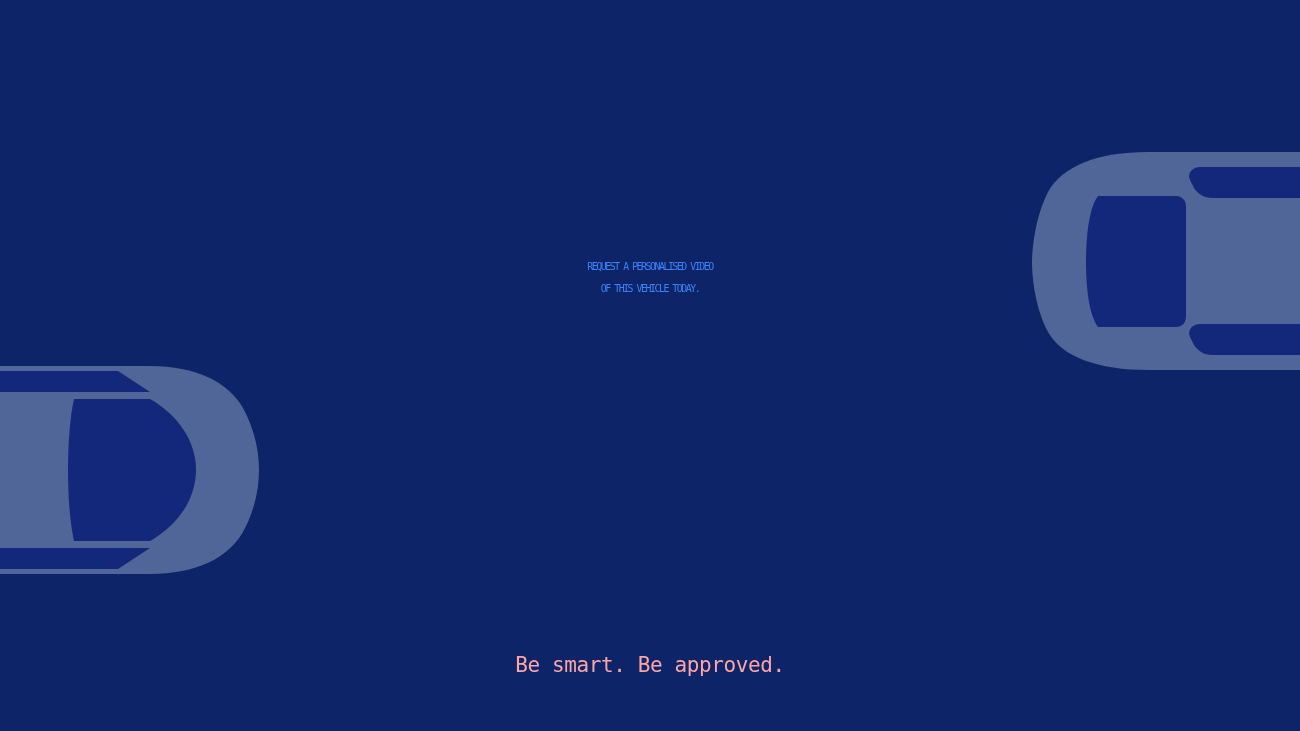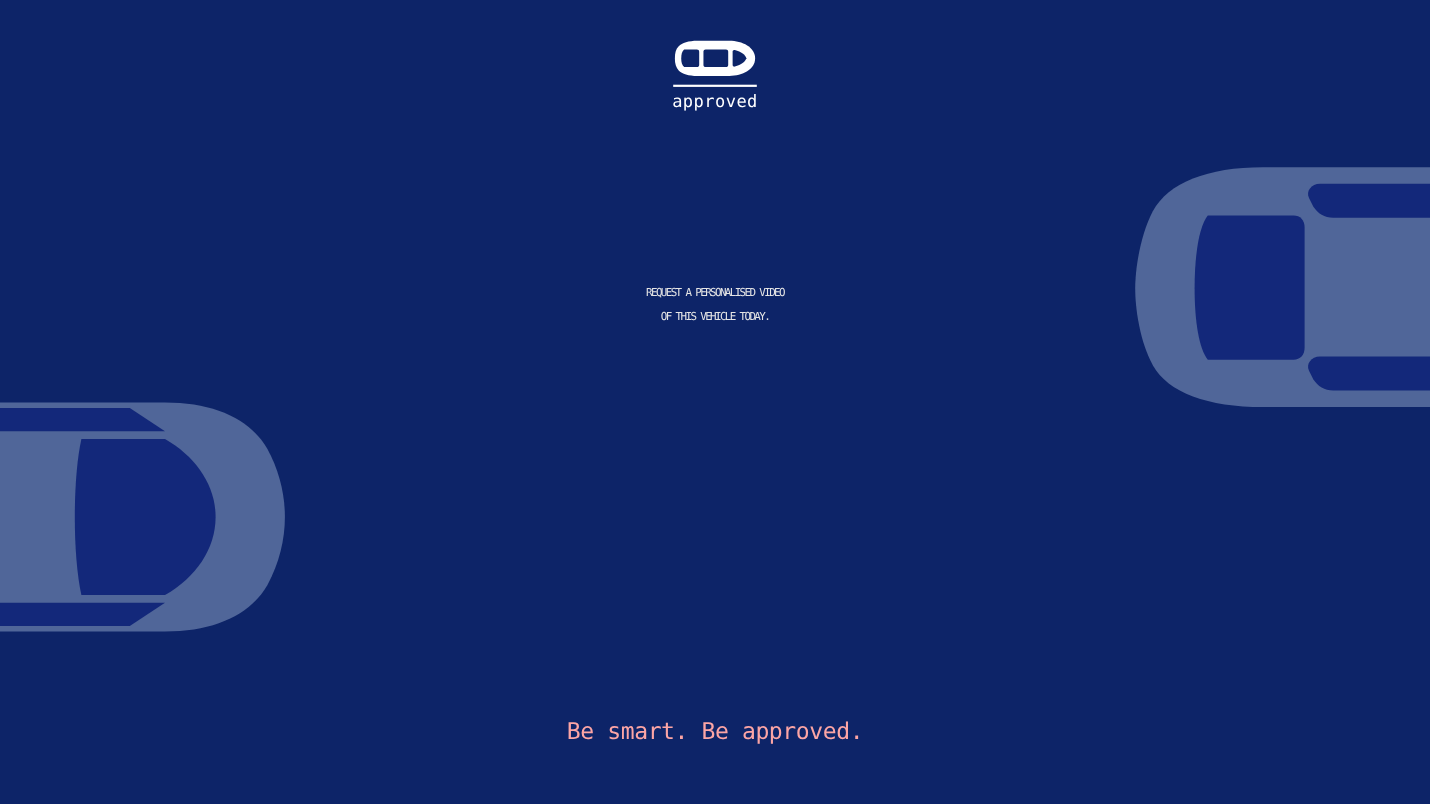--- a/index.html
+++ b/index.html
@@ -48,21 +48,21 @@
     font-weight:400;
     line-height:1;
   }
 
   
   .headline {
     position:absolute;
     left:0; right:0;
     top:262px;
     text-align:center;
-    color:#e5e5e5;
+    color:#3b82f6;
     font-family:"DejaVu Sans Mono", monospace;
     font-weight:400;
     z-index:3;
   }
   .headline .line {
     display:block;
     white-space:nowrap;
     text-transform:uppercase;
   }
   .headline .line1 {
@@ -155,60 +155,20 @@
                L150 392
                L-40 392 Z"></path>
 
       <path fill="#13287a" d="M-40 548
                L150 548
                L118 569
                L-40 569 Z"></path>
     </g>
   </svg>
 
-  <div class="logo-lockup">
-    <svg class="logo-car" width="74" height="34" viewBox="0 0 74 34" aria-hidden="true">
-
-      <path fill="#ffffff" d="M21 1
-               C13 1 7 3 4 6
-               C1.5 8.5 0.5 12 0.5 17
-               C0.5 22 1.5 25.5 4 28
-               C7 31 13 33 21 33
-               L50 33
-               C62 33 73.5 27 73.5 17
-               C73.5 7 62 1 50 1 Z"></path>
-
-      <path fill="#0d2468" d="M9 9
-               C7 10.5 6.3 13.2 6.3 17
-               C6.3 20.8 7 23.5 9 25
-               L20.5 25
-               C21.8 25 22.6 24.2 22.6 23
-               L22.6 11
-               C22.6 9.8 21.8 9 20.5 9 Z"></path>
-
-      <path fill="#0d2468" d="M28.5 9
-               L47 9
-               C48.2 9 49 9.8 49 11
-               L49 23
-               C49 24.2 48.2 25 47 25
-               L28.5 25
-               C27.3 25 26.5 24.2 26.5 23
-               L26.5 11
-               C26.5 9.8 27.3 9 28.5 9 Z"></path>
-
-      <path fill="#0d2468" d="M55 9.5
-               C61 11 64.5 13.7 65.5 17
-               C64.5 20.3 61 23 55 24.5
-               C53.8 24.8 53 24.1 53 22.9
-               L53 11.1
-               C53 9.9 53.8 9.2 55 9.5 Z"></path>
-    </svg>
-    <div class="logo-rule"></div>
-    <div class="logo-word">approved</div>
-  </div>
 
   <div class="headline">
     <span class="line line1" style="font-size: 10px;">REQUEST A PERSONALISED VIDEO</span>
     <span class="line line2" style="font-size: 10px;">OF THIS VEHICLE TODAY.</span>
   </div>
 
   <div class="tagline">Be smart. Be approved.</div>
 
 </div>
 

